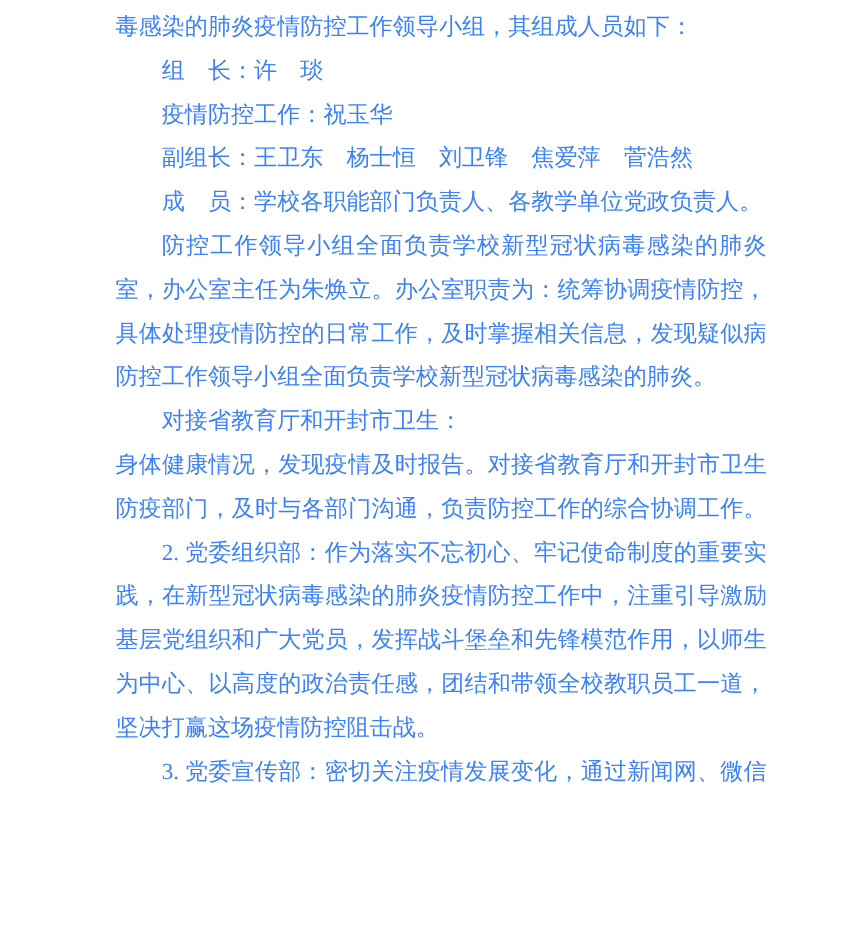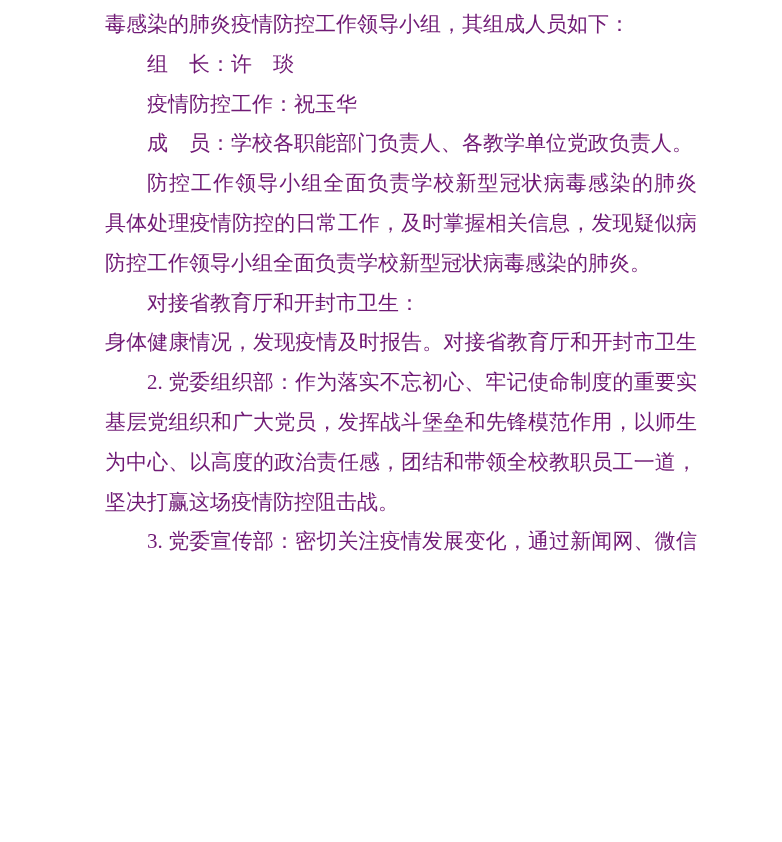--- a/index.html
+++ b/index.html
@@ -7,21 +7,21 @@
     padding: 0;
     background: #ffffff;
   }
   .page {
     position: relative;
     width: 782px;
     height: 842px;
     background: #ffffff;
     overflow: hidden;
     font-family: "Liberation Serif", "DejaVu Serif", serif;
-    color: #701a75;
+    color: #3b82f6;
   }
   .doc-body {
     position: absolute;
     left: 105px;
     top: 5px;
     width: 592px;
     font-size: 21px;
     line-height: 39.8px;
   }
   .line {
@@ -39,25 +39,29 @@
   }
 </style>
 </head>
 <body>
 
 <div class="page">
   <div class="doc-body">
       <div class="line">毒感染的肺炎疫情防控工作领导小组，其组成人员如下：</div>
       <div class="line indent">组　长：许　琰</div>
       <div class="line indent">疫情防控工作：祝玉华</div>
+      <div class="line indent">副组长：王卫东　杨士恒　刘卫锋　焦爱萍　菅浩然</div>
       <div class="line indent">成　员：学校各职能部门负责人、各教学单位党政负责人。</div>
       <div class="line indent just">防控工作领导小组全面负责学校新型冠状病毒感染的肺炎</div>
+      <div class="line just">室，办公室主任为朱焕立。办公室职责为：统筹协调疫情防控，</div>
       <div class="line just">具体处理疫情防控的日常工作，及时掌握相关信息，发现疑似病</div>
       <div class="line">防控工作领导小组全面负责学校新型冠状病毒感染的肺炎。</div>
       <div class="line indent">对接省教育厅和开封市卫生：</div>
       <div class="line just">身体健康情况，发现疫情及时报告。对接省教育厅和开封市卫生</div>
+      <div class="line just">防疫部门，及时与各部门沟通，负责防控工作的综合协调工作。</div>
       <div class="line indent just">2. 党委组织部：作为落实不忘初心、牢记使命制度的重要实</div>
+      <div class="line just">践，在新型冠状病毒感染的肺炎疫情防控工作中，注重引导激励</div>
       <div class="line just">基层党组织和广大党员，发挥战斗堡垒和先锋模范作用，以师生</div>
       <div class="line just">为中心、以高度的政治责任感，团结和带领全校教职员工一道，</div>
       <div class="line">坚决打赢这场疫情防控阻击战。</div>
       <div class="line indent just">3. 党委宣传部：密切关注疫情发展变化，通过新闻网、微信</div>
     </div>
 </div>
 
 </body></html>

